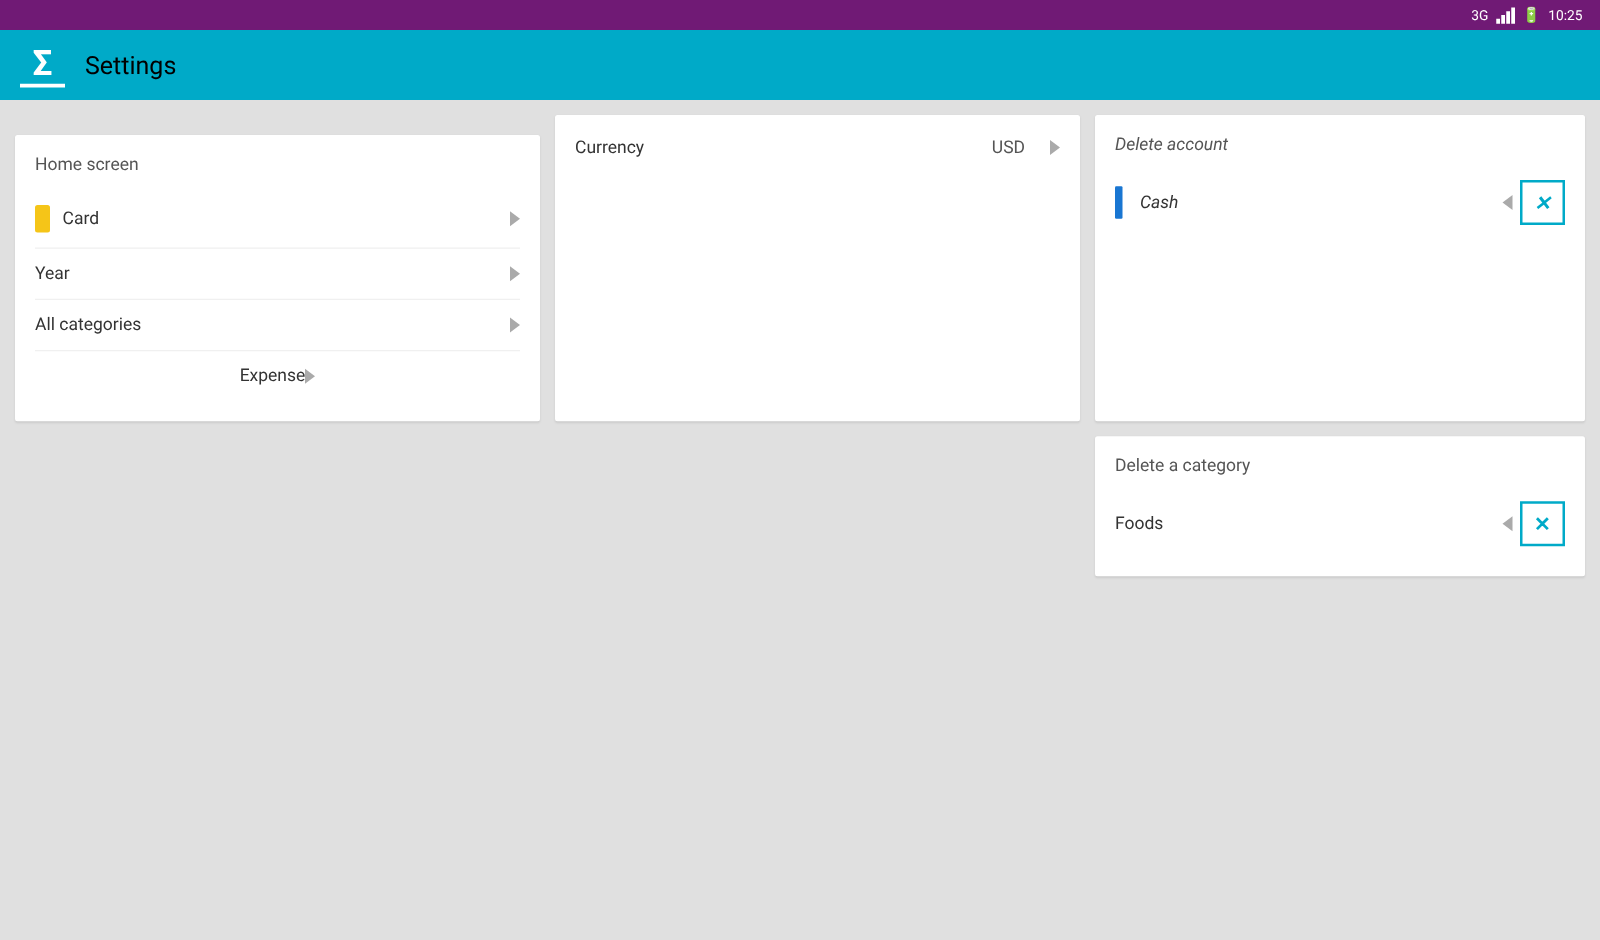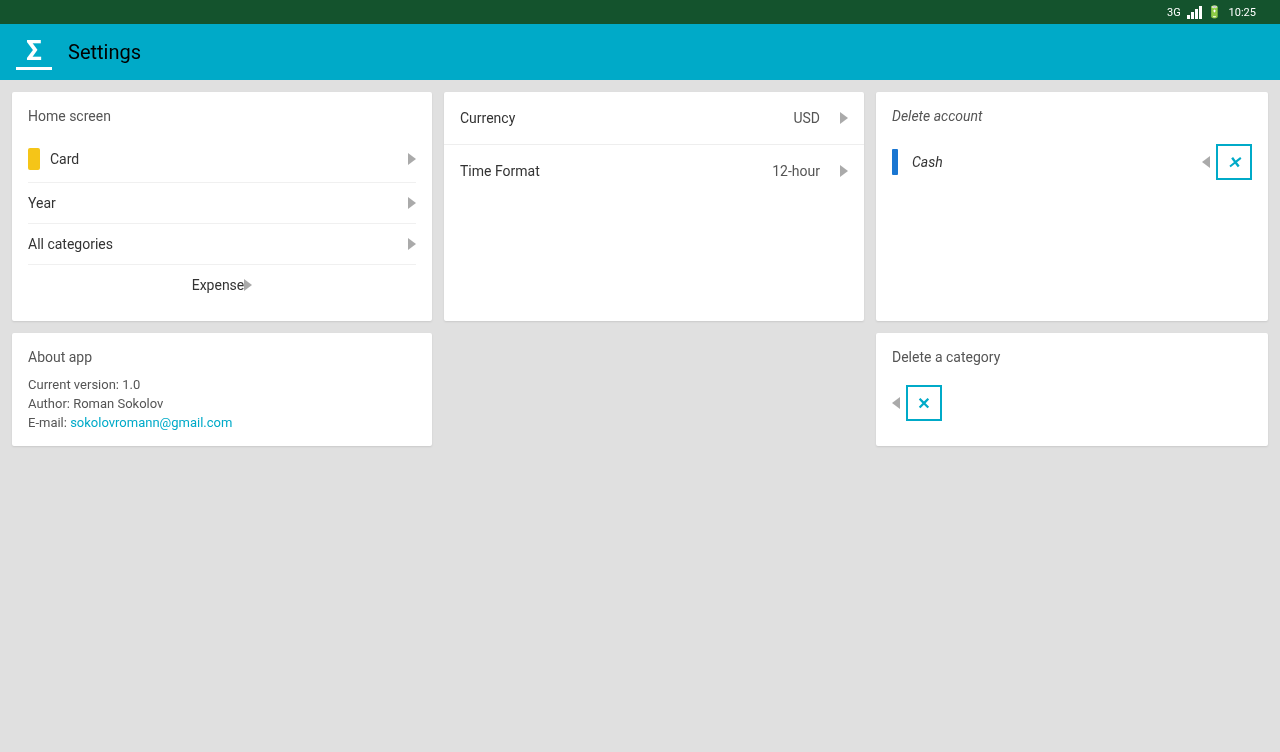--- a/index.html
+++ b/index.html
@@ -6,26 +6,26 @@
     body {
       font-family: 'Roboto', Arial, sans-serif;
       background: #e0e0e0;
       width: 1280px;
       height: 752px;
       overflow: hidden;
     }
 
     
     .status-bar {
-      background: #14532d;
+      background: #701a75;
       height: 24px;
       display: flex;
       align-items: center;
       justify-content: flex-end;
-      padding: 0 24px;
+      padding: 0 14px;
       gap: 6px;
     }
     .status-bar-text {
       color: #fff;
       font-size: 11px;
     }
 
     
     .app-bar {
       background: #00aac8;
@@ -75,20 +75,21 @@
       font-size: 14px;
       color: #555;
       margin-bottom: 12px;
       font-weight: 400;
     }
 
     
     .home-screen-card {
       grid-column: 1;
       grid-row: 1;
+      margin-top: 16px;
     }
 
     .list-item {
       display: flex;
       align-items: center;
       justify-content: space-between;
       padding: 12px 0;
       border-bottom: 1px solid #f0f0f0;
       cursor: pointer;
     }
@@ -309,55 +310,43 @@
   <div class="card format-card">
     <div class="format-row">
       <span class="format-label">Currency</span>
       <div class="format-value-wrap">
         <span class="format-value">USD</span>
         <div class="chevron-right"></div>
       </div>
     </div>
 
 
-    <div class="format-row">
-      <span class="format-label">Time Format</span>
-      <div class="format-value-wrap">
-        <span class="format-value">12-hour</span>
-        <div class="chevron-right"></div>
-      </div>
-    </div>
   </div>
 
   <div class="card delete-account-card">
     <div class="card-title">Delete account</div>
     <div class="delete-item">
       <div class="delete-item-left">
         <div class="account-color-bar" style="background:#1976d2"></div>
         <span class="delete-item-label">Cash</span>
       </div>
       <div class="delete-item-right">
         <div class="chevron-left"></div>
         <div class="close-btn">✕</div>
       </div>
     </div>
   </div>
 
-  <div class="card about-card">
-    <div class="card-title">About app</div>
-    <div class="about-version">Current version: 1.0</div>
-    <div class="about-author">Author: Roman Sokolov</div>
-    <div class="about-email-row">
-      <span>E-mail: </span><a class="about-email-link" href="mailto:sokolovromann@gmail.com">sokolovromann@gmail.com</a>
-    </div>
-  </div>
 
   <div class="card delete-category-card">
     <div class="card-title">Delete a category</div>
     <div class="delete-item">
+      <div class="delete-item-left">
+        <span class="delete-item-label">Foods</span>
+      </div>
       <div class="delete-item-right">
         <div class="chevron-left"></div>
         <div class="close-btn">✕</div>
       </div>
     </div>
   </div>
 
 </div>
 
 </body></html>

